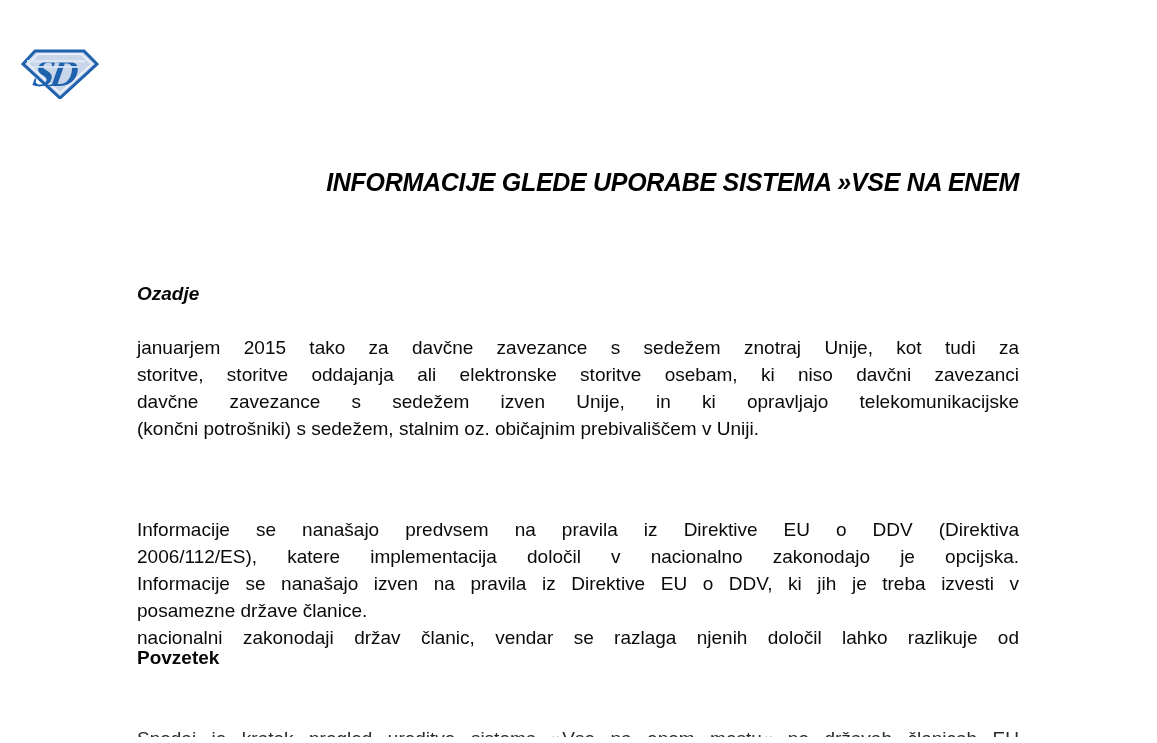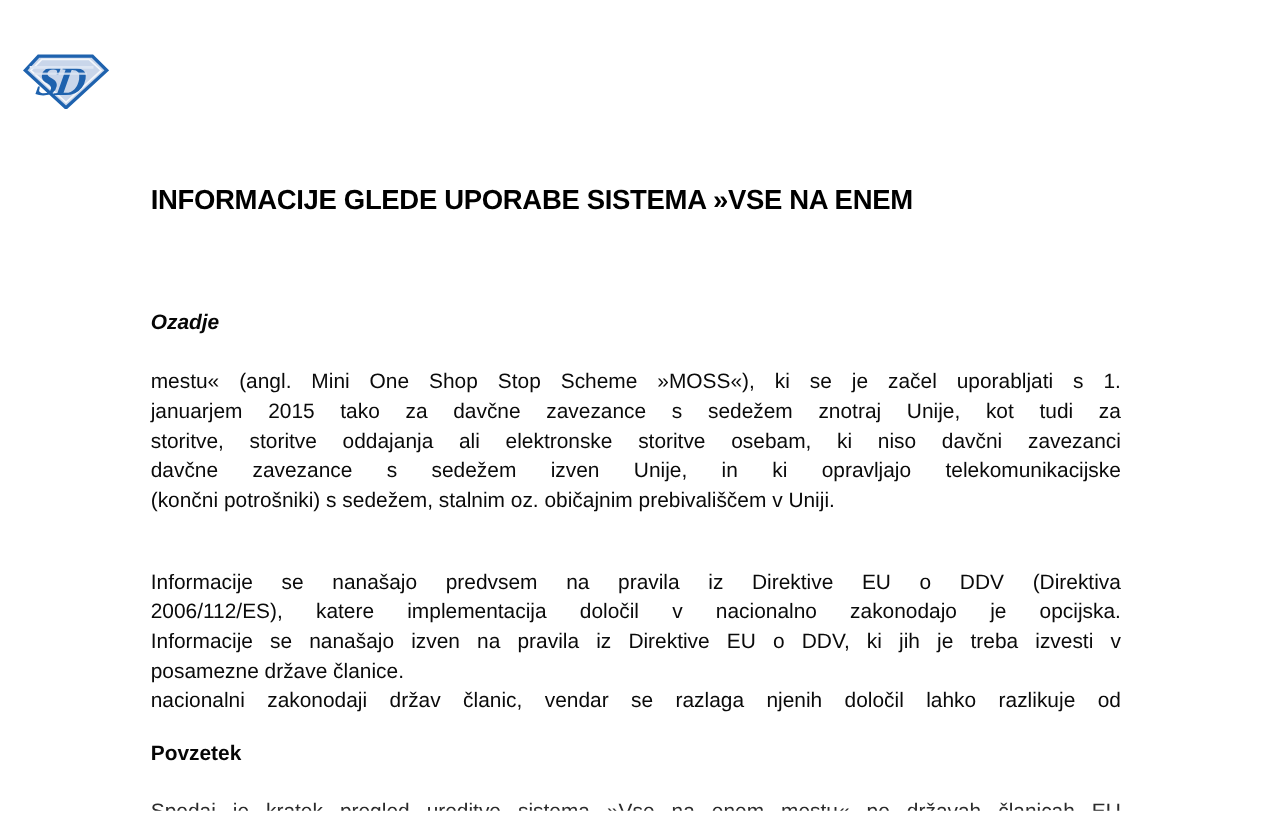--- a/index.html
+++ b/index.html
@@ -25,34 +25,35 @@
     left: 137px;
     top: 167px;
     width: 882px;
     font-weight: bold;
     font-size: 25px;
     line-height: 30px;
     letter-spacing: -0.3px;
     color: #000000;
   }
   .title-block .line {
-    text-align: left;
+    text-align: right;
     white-space: nowrap;
+    font-style: italic;
   }
   .section-heading {
     position: absolute;
     left: 137px;
     width: 882px;
     font-weight: bold;
     font-size: 19px;
     line-height: 23px;
     color: #060606;
   }
   .heading-ozadje   { top: 282px; font-style: italic; }
-  .heading-povzetek { top: 646px; margin-top: 28px; }
+  .heading-povzetek { top: 646px; }
   .body-para {
     position: absolute;
     left: 137px;
     width: 882px;
     font-size: 19px;
     line-height: 27px;
     color: #0a0a0a;
   }
   .para-1 { top: 334px; }
   .para-2 { top: 516px; }
@@ -95,21 +96,20 @@
     <rect x="10" y="17" width="48" height="2" fill="#dde6f3" opacity="0.85"></rect>
   </svg>
 
   <div class="title-block">
       <div class="line">INFORMACIJE GLEDE UPORABE SISTEMA »VSE NA ENEM</div>
     </div>
 
   <div class="section-heading heading-ozadje">Ozadje</div>
 
   <div class="body-para para-1">
-      <div class="line">mestu« (angl. Mini One Shop Stop Scheme »MOSS«), ki se je začel uporabljati s 1.</div>
       <div class="line">januarjem 2015 tako za davčne zavezance s sedežem znotraj Unije, kot tudi za</div>
       <div class="line">storitve, storitve oddajanja ali elektronske storitve osebam, ki niso davčni zavezanci</div>
       <div class="line">davčne zavezance s sedežem izven Unije, in ki opravljajo telekomunikacijske</div>
       <div class="line last-line">(končni potrošniki) s sedežem, stalnim oz. običajnim prebivališčem v Uniji.</div>
     </div>
 
   <div class="body-para para-2">
       <div class="line">Informacije se nanašajo predvsem na pravila iz Direktive EU o DDV (Direktiva</div>
       <div class="line">2006/112/ES), katere implementacija določil v nacionalno zakonodajo je opcijska.</div>
       <div class="line">Informacije se nanašajo izven na pravila iz Direktive EU o DDV, ki jih je treba izvesti v</div>

